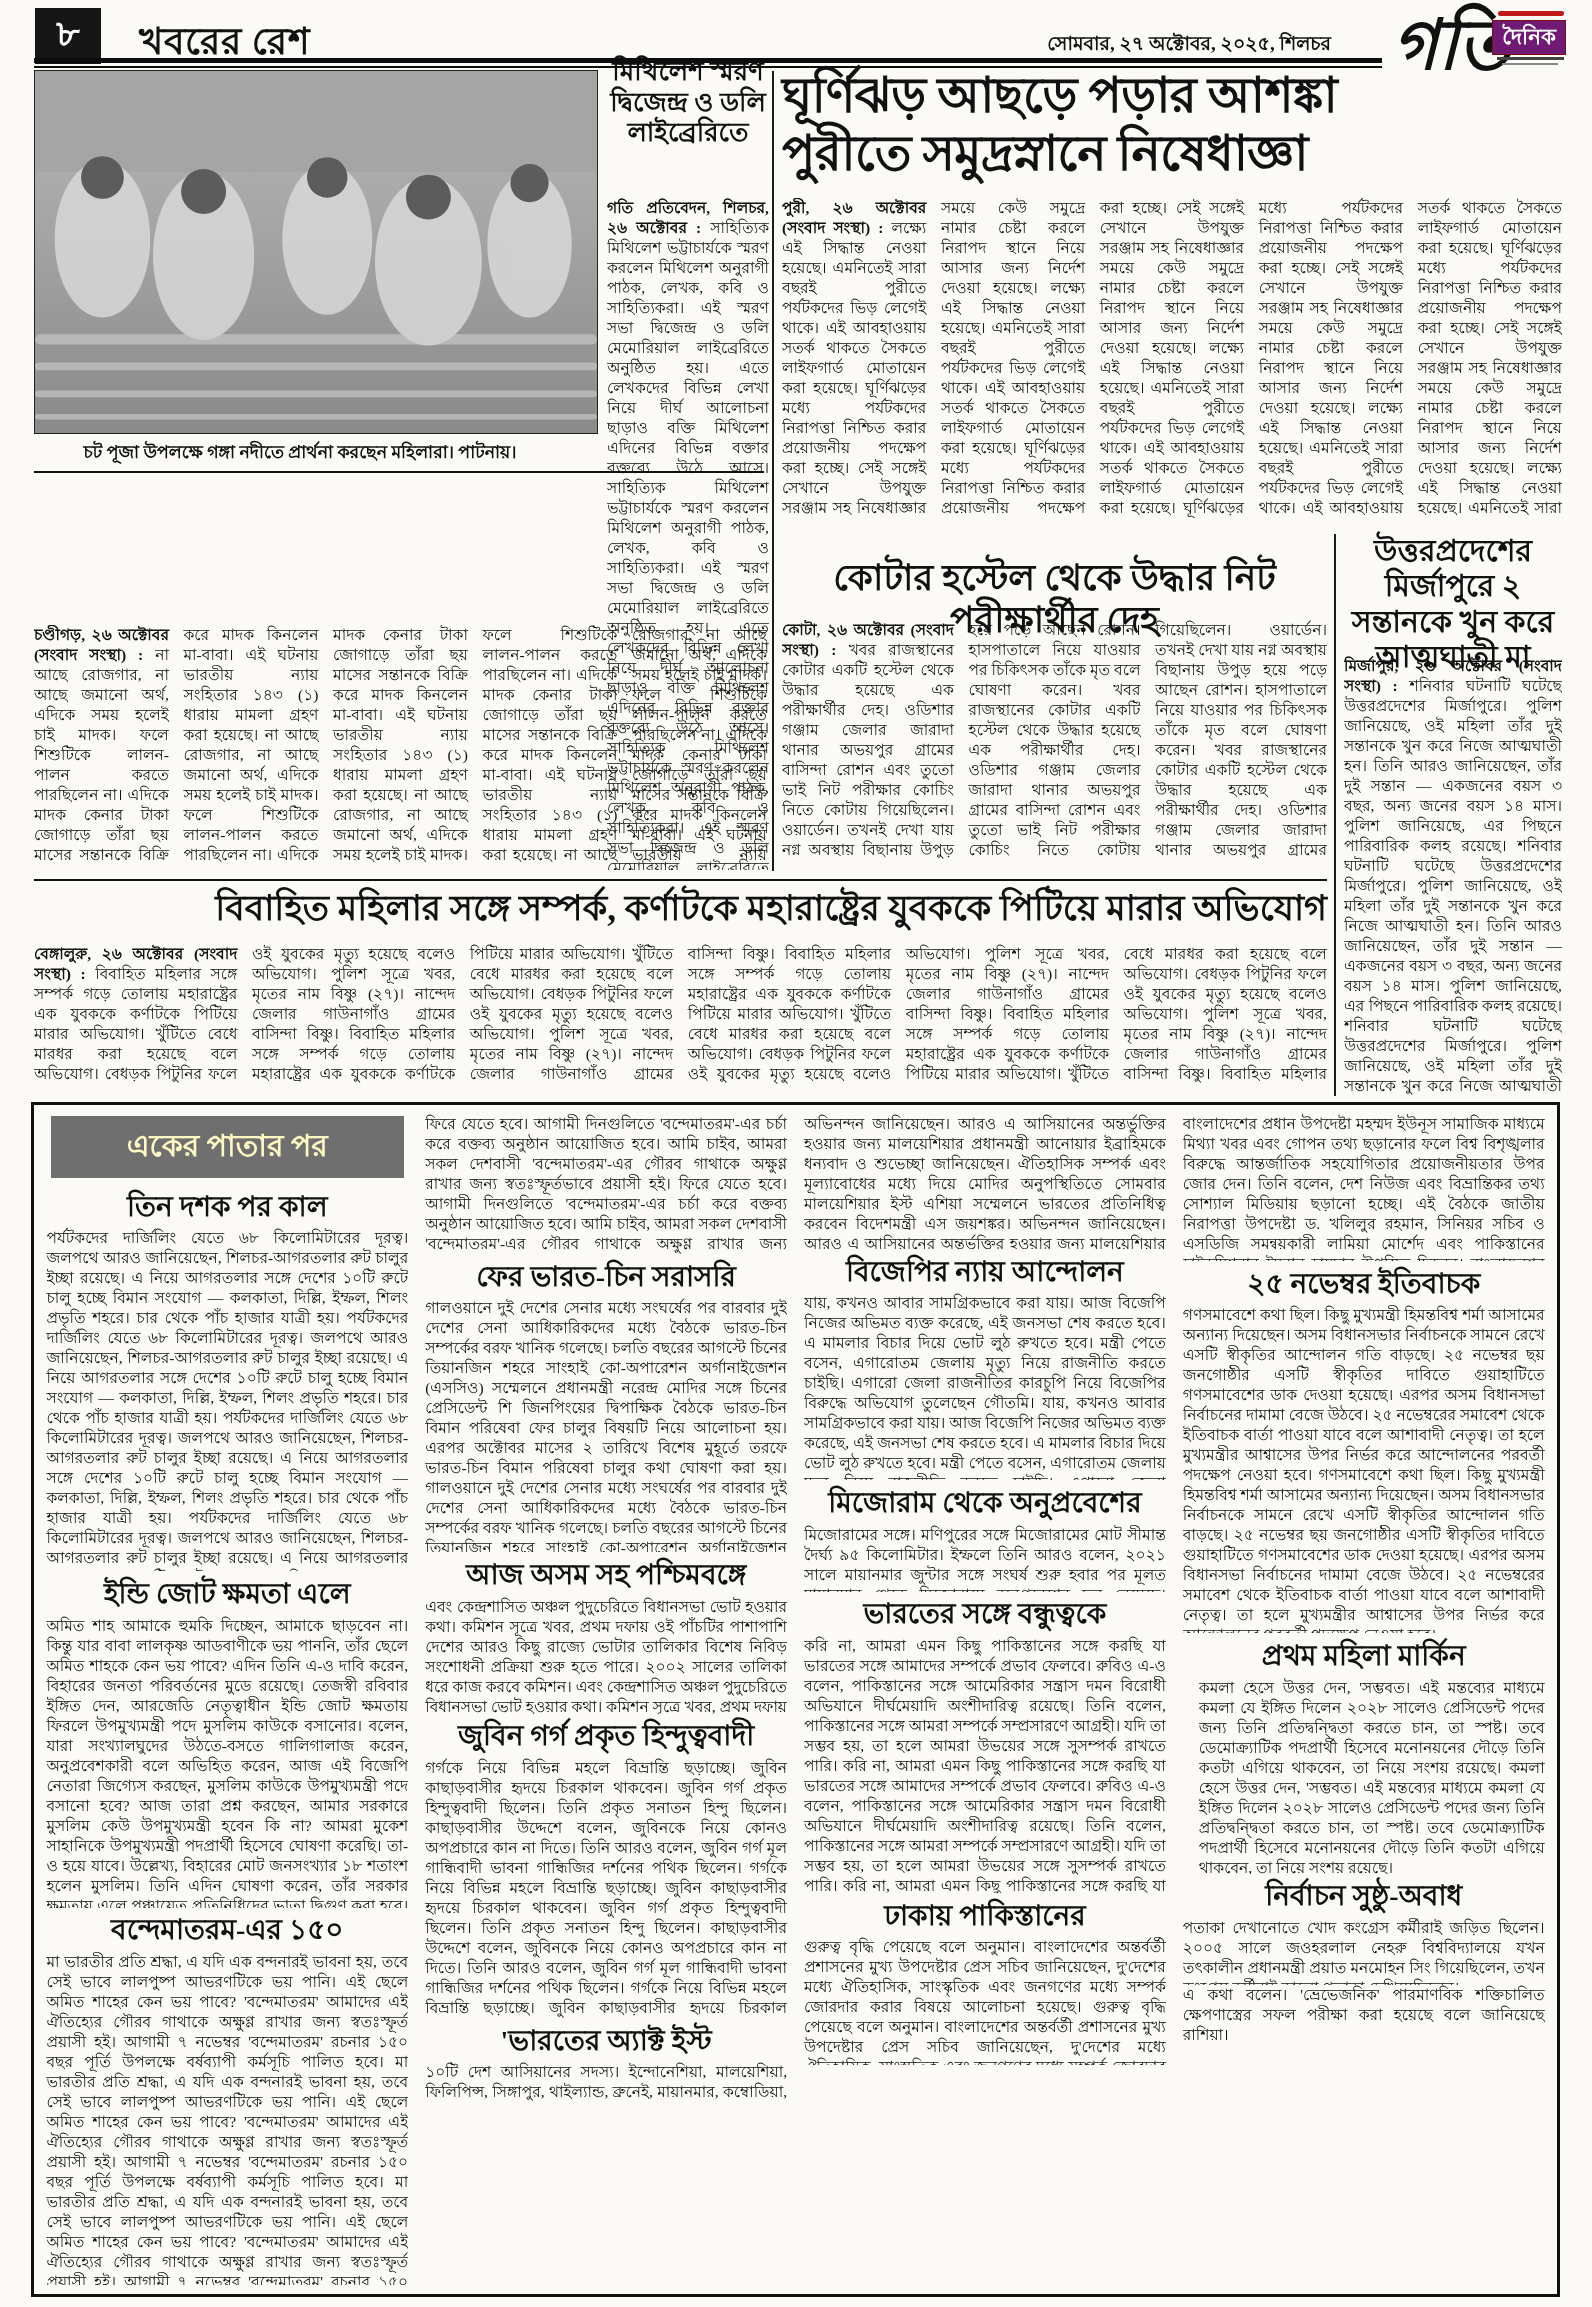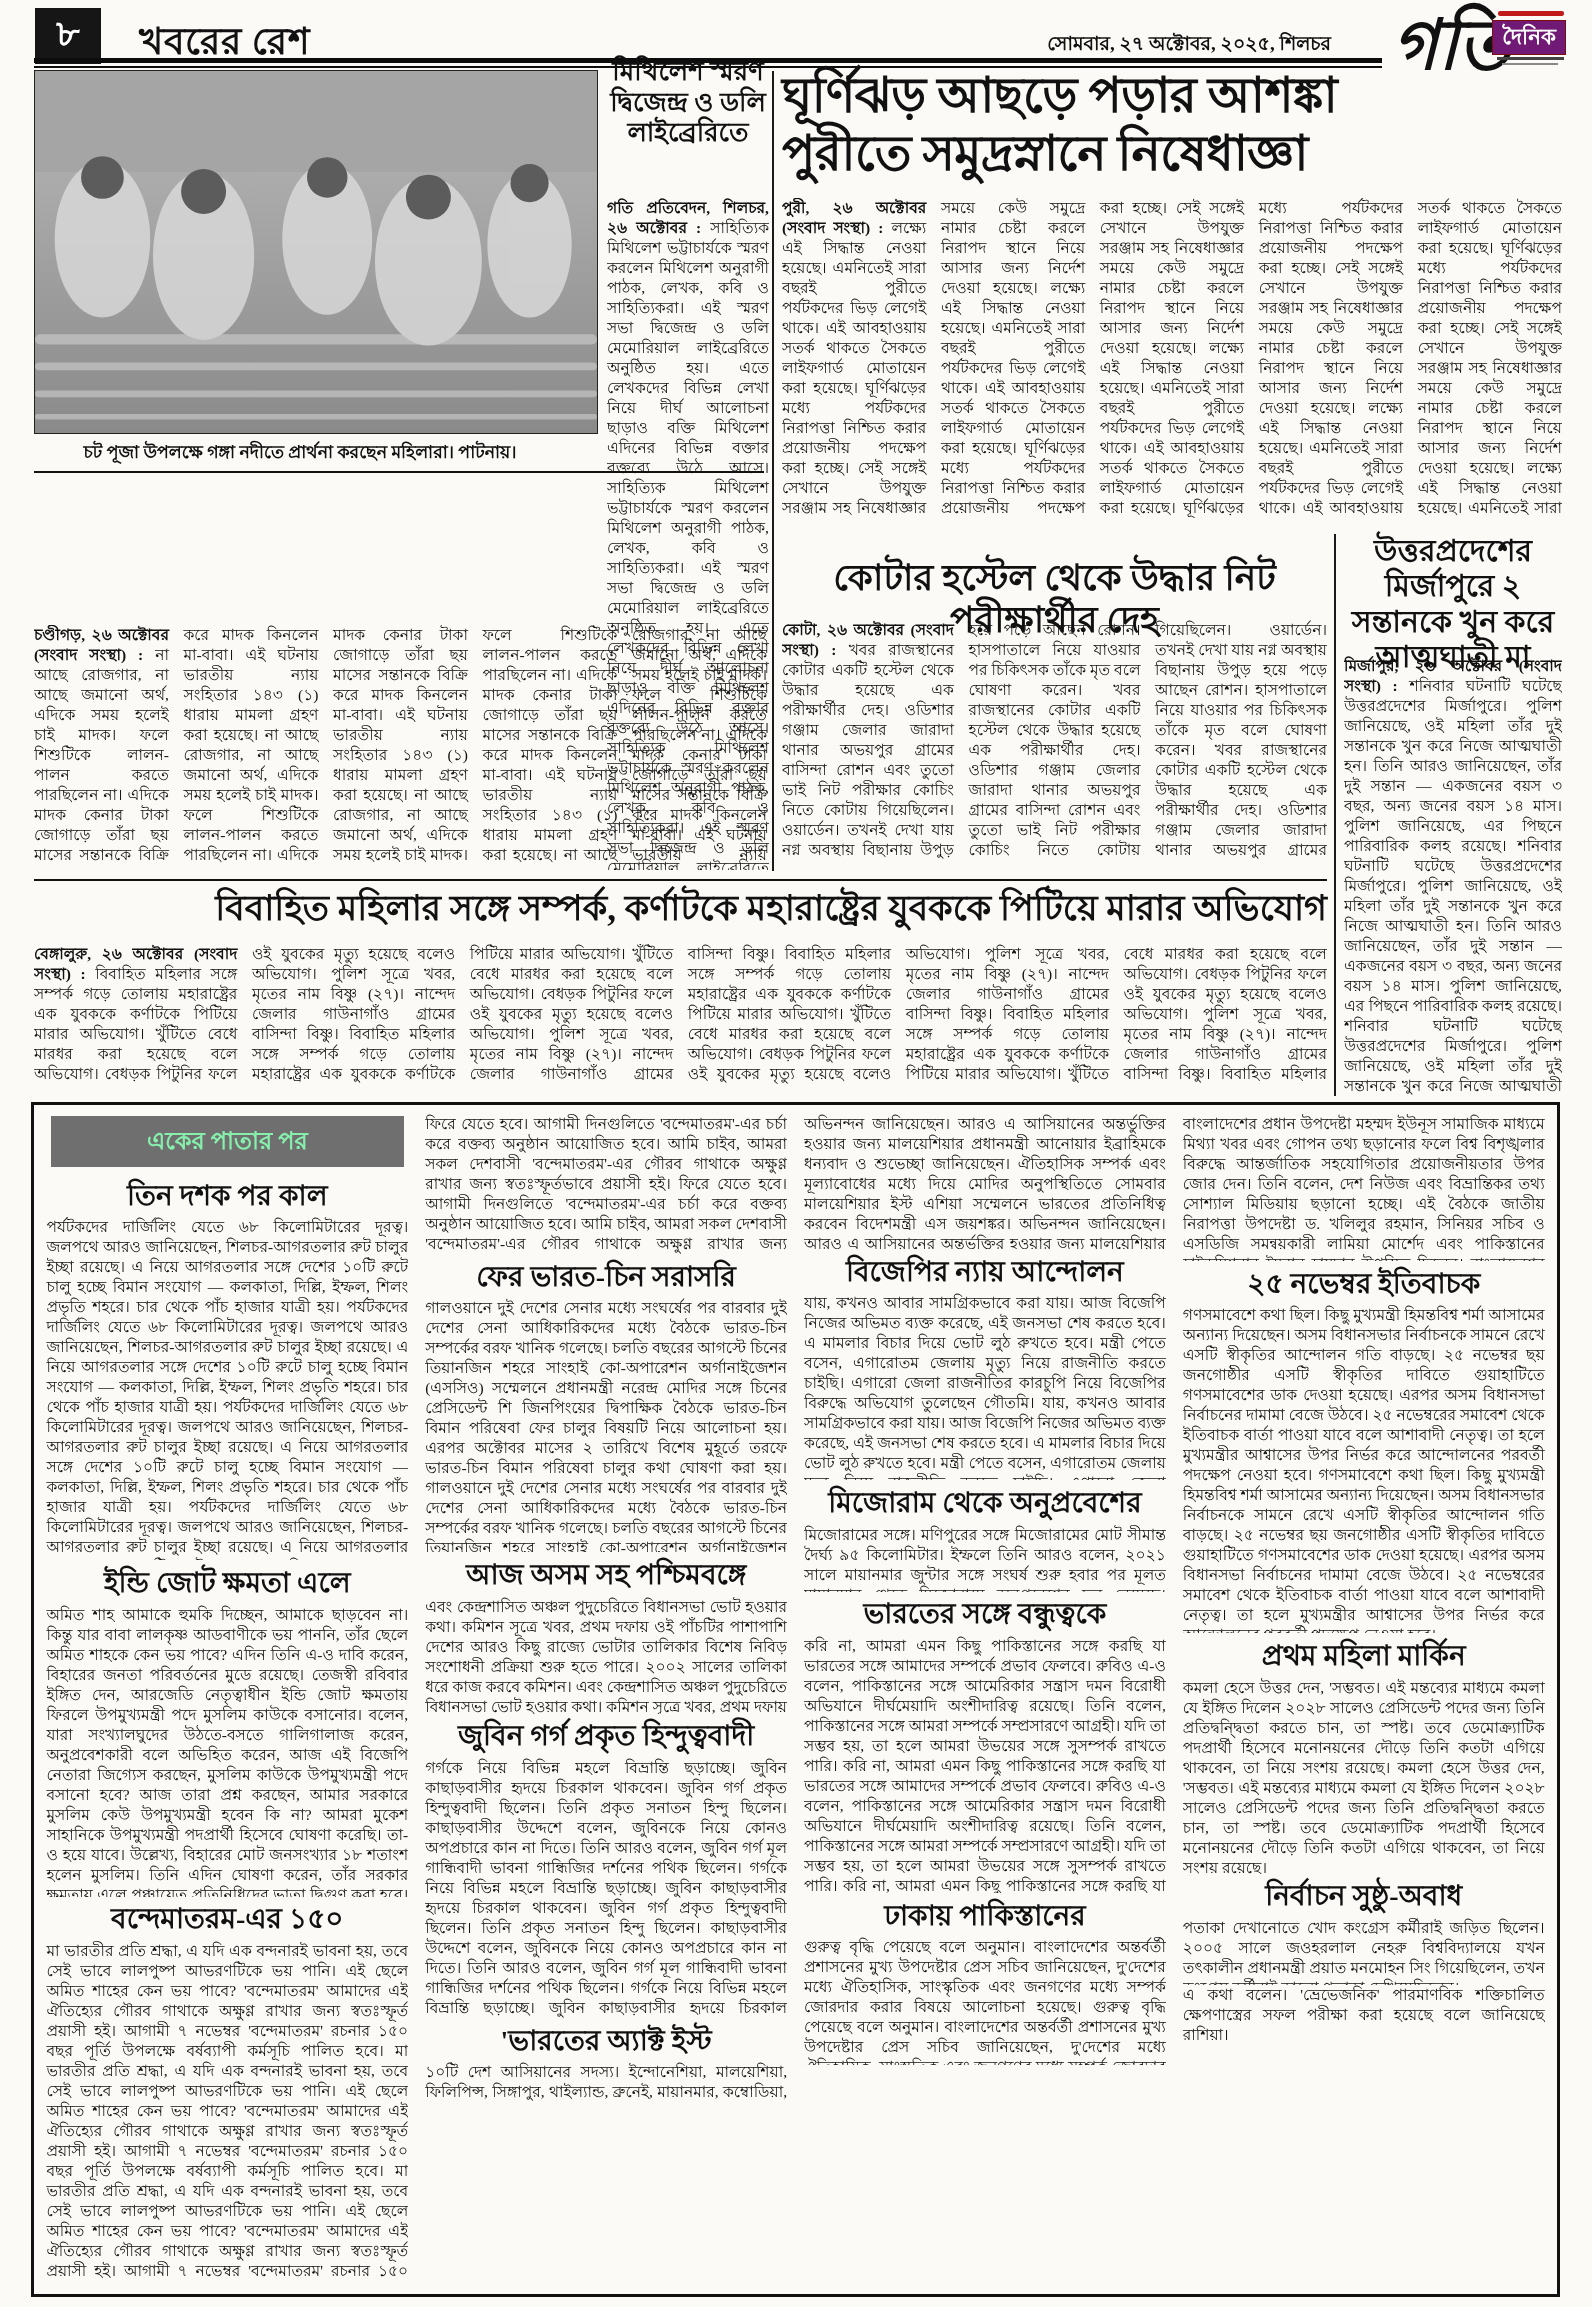--- a/index.html
+++ b/index.html
@@ -54,28 +54,28 @@
   .karn-rule{left:34px;top:879px;width:1293px;height:1.7px;background:#111;}
   .karn-head{left:34px;top:888px;width:1293px;text-align:right;font-size:35px;}
   .karn-body{left:34px;top:944px;width:1293px;height:151px;column-count:6;}
   
   .v1{left:772px;top:71px;height:800px;}
   .v2{left:1334px;top:534px;height:562px;}
   
   .cont-box{left:31px;top:1102px;width:1529px;height:1195px;border:3.4px solid #111;box-sizing:border-box;
     padding:9px 12.4px;display:flex;gap:17px;}
   .cont-col{flex:1 1 0;display:flex;flex-direction:column;overflow:hidden;}
-  .cont-banner{background:#6f6f6f;color:#86efac;text-align:center;font-size:24px;font-weight:bold;
+  .cont-banner{background:#6f6f6f;color:#fef9c3;text-align:center;font-size:30px;font-weight:bold;
     padding:5.6px 0;margin:2.2px 4.5px 5.6px 4.5px;}
   .sub-head{text-align:center;font-weight:bold;font-size:28px;line-height:1.1;padding:7.9px 0 5.6px 0;}
   .seg{flex:0 0 auto;}
   .c1b1{height:343px;} .c1b2{height:292px;} .c1b3{height:337px;}
   .c2b0{height:140px;} .c2b1{height:254px;} .c2b2{height:117px;} .c2b3{height:260px;} .c2b4{height:39px;}
   .c3b0{height:135px;} .c3b1{height:187px;} .c3b2{height:67px;} .c3b3{height:257px;} .c3b4{height:128px;}
-  .c4b0{height:147px;} .c4b1{height:328px;} .c4b2{height:196px;} .c4b3{height:67px;} .c4b4{height:79px;}
+  .c4b0{height:147px;} .c4b1{height:328px;} .c4b2{height:196px;margin-left:16px;} .c4b3{height:67px;} .c4b4{height:79px;}
 </style>
 </head>
 <body>
 
 <div class="abs pageno-box">
   <span>৮</span>
 </div>
 <div class="abs section-title">খবরের রেশ</div>
 <div class="abs date-line">সোমবার, ২৭ অক্টোবর, ২০২৫, শিলচর</div>
 <div class="abs header-rule"></div>

